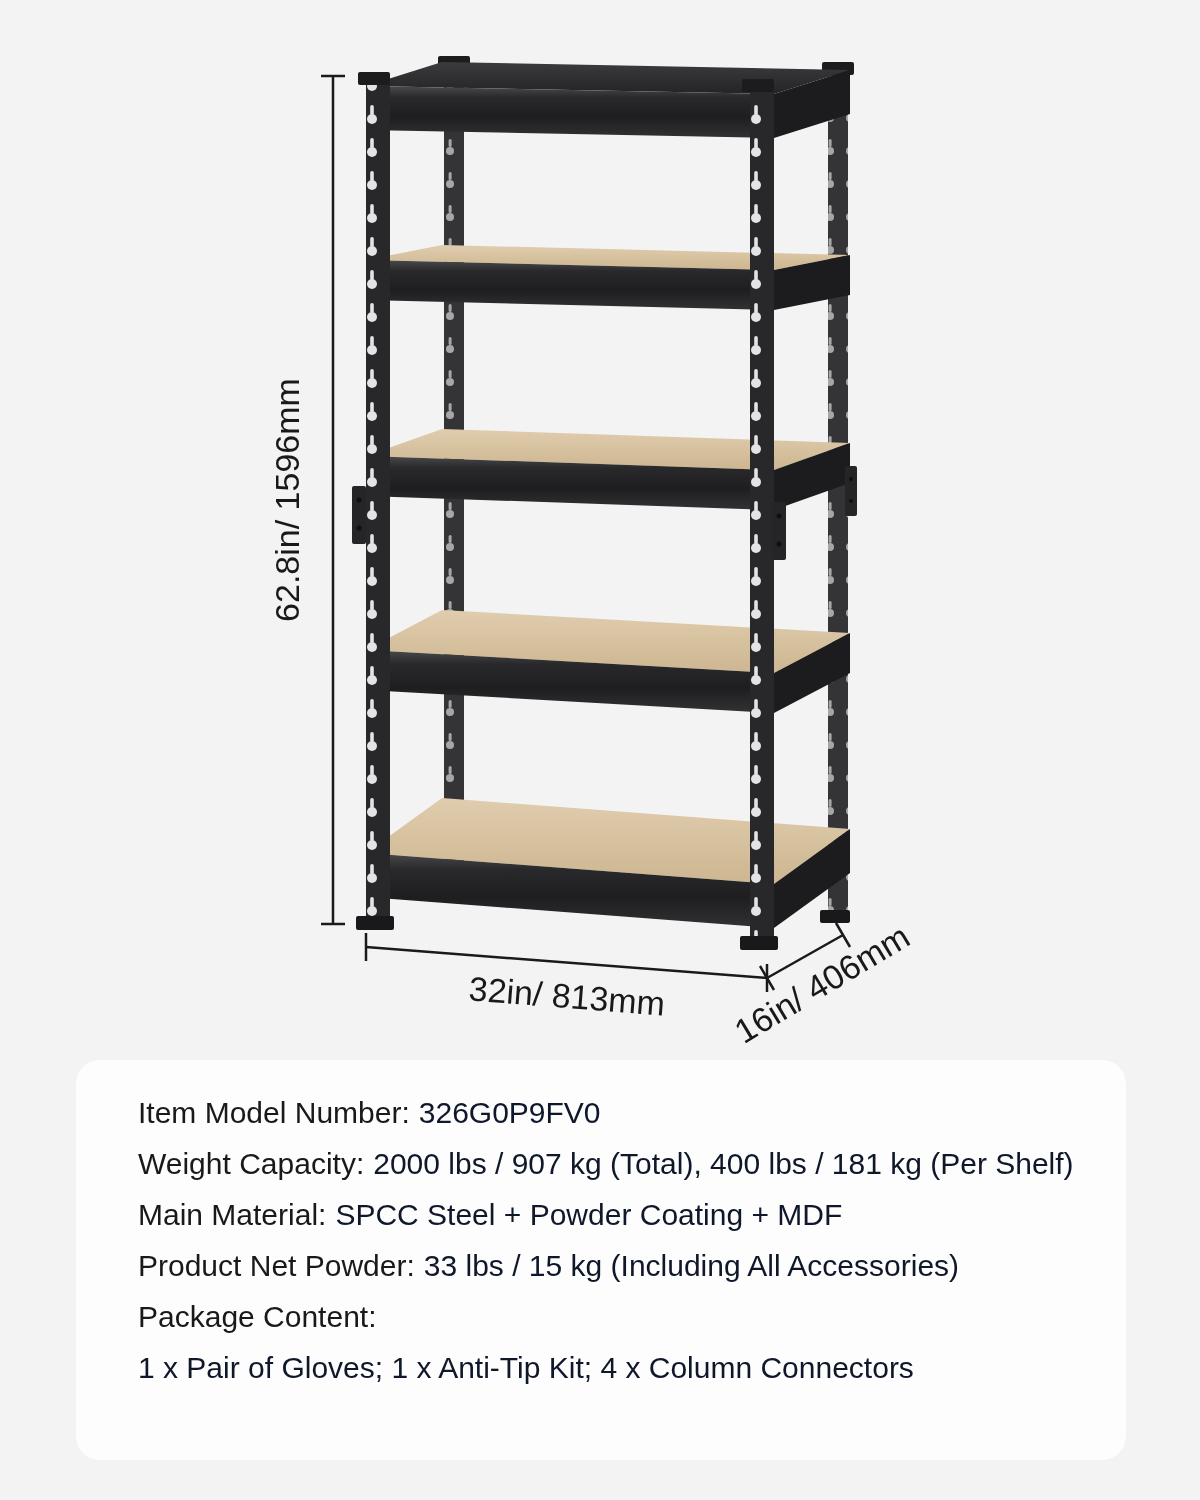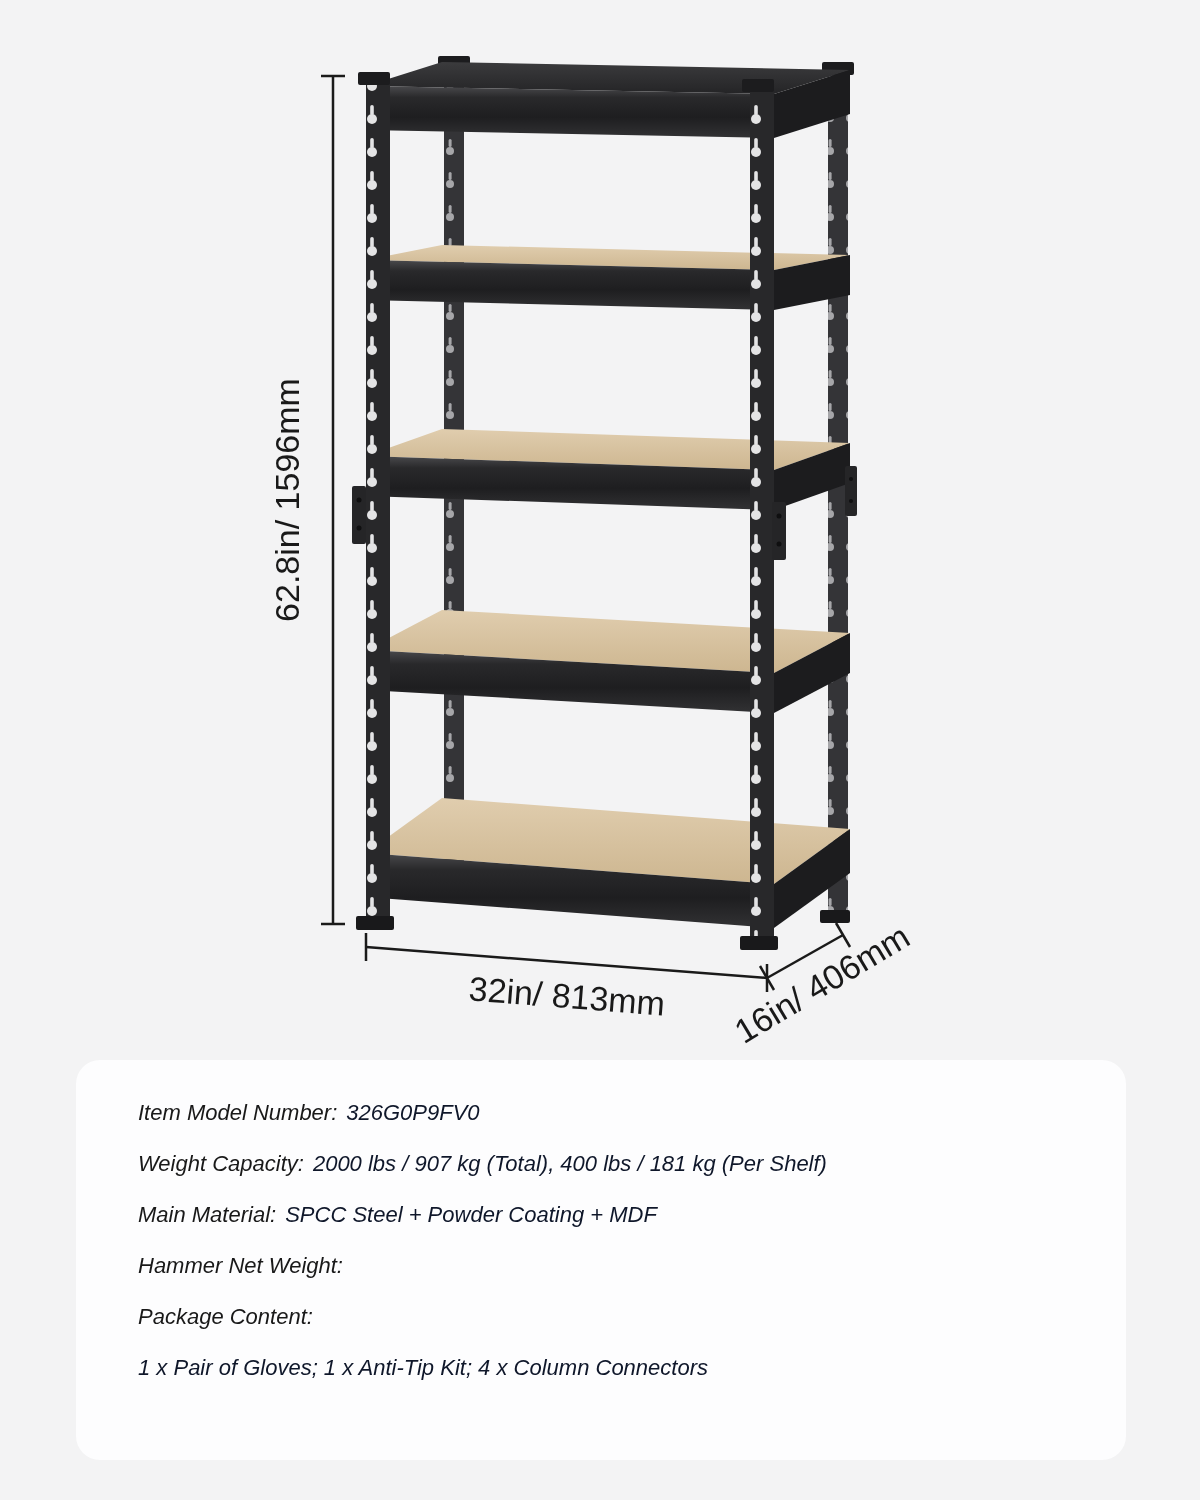--- a/index.html
+++ b/index.html
@@ -31,24 +31,23 @@
     border-radius: 24px;
     box-sizing: border-box;
     padding: 38px 40px 0 62px;
   }
   .spec-row {
     display: flex;
     align-items: baseline;
     gap: 9px;
     height: 30px;
     margin-bottom: 21px;
-    font-size: 22px;
+    font-size: 30px;
     line-height: 30px;
     white-space: nowrap;
-    font-style: italic;
   }
   .spec-label {
     color: #191919;
   }
   .spec-value {
     color: #0f172a;
   }
   .dim-text {
     font-family: "Liberation Sans", sans-serif;
     font-size: 34px;
@@ -186,21 +185,22 @@
     </div>
     <div class="spec-row">
       <span class="spec-label">Weight Capacity:</span>
       <span class="spec-value">2000 lbs / 907 kg (Total), 400 lbs / 181 kg (Per Shelf)</span>
     </div>
     <div class="spec-row">
       <span class="spec-label">Main Material:</span>
       <span class="spec-value">SPCC Steel + Powder Coating + MDF</span>
     </div>
     <div class="spec-row">
-      <span class="spec-label">Hammer Net Weight:</span>
+      <span class="spec-label">Product Net Powder:</span>
+      <span class="spec-value">33 lbs / 15 kg (Including All Accessories)</span>
     </div>
     <div class="spec-row">
       <span class="spec-label">Package Content:</span>
     </div>
     <div class="spec-row">
       <span class="spec-value">1 x Pair of Gloves; 1 x Anti-Tip Kit; 4 x Column Connectors</span>
     </div>
   </div>
 
 </div>

